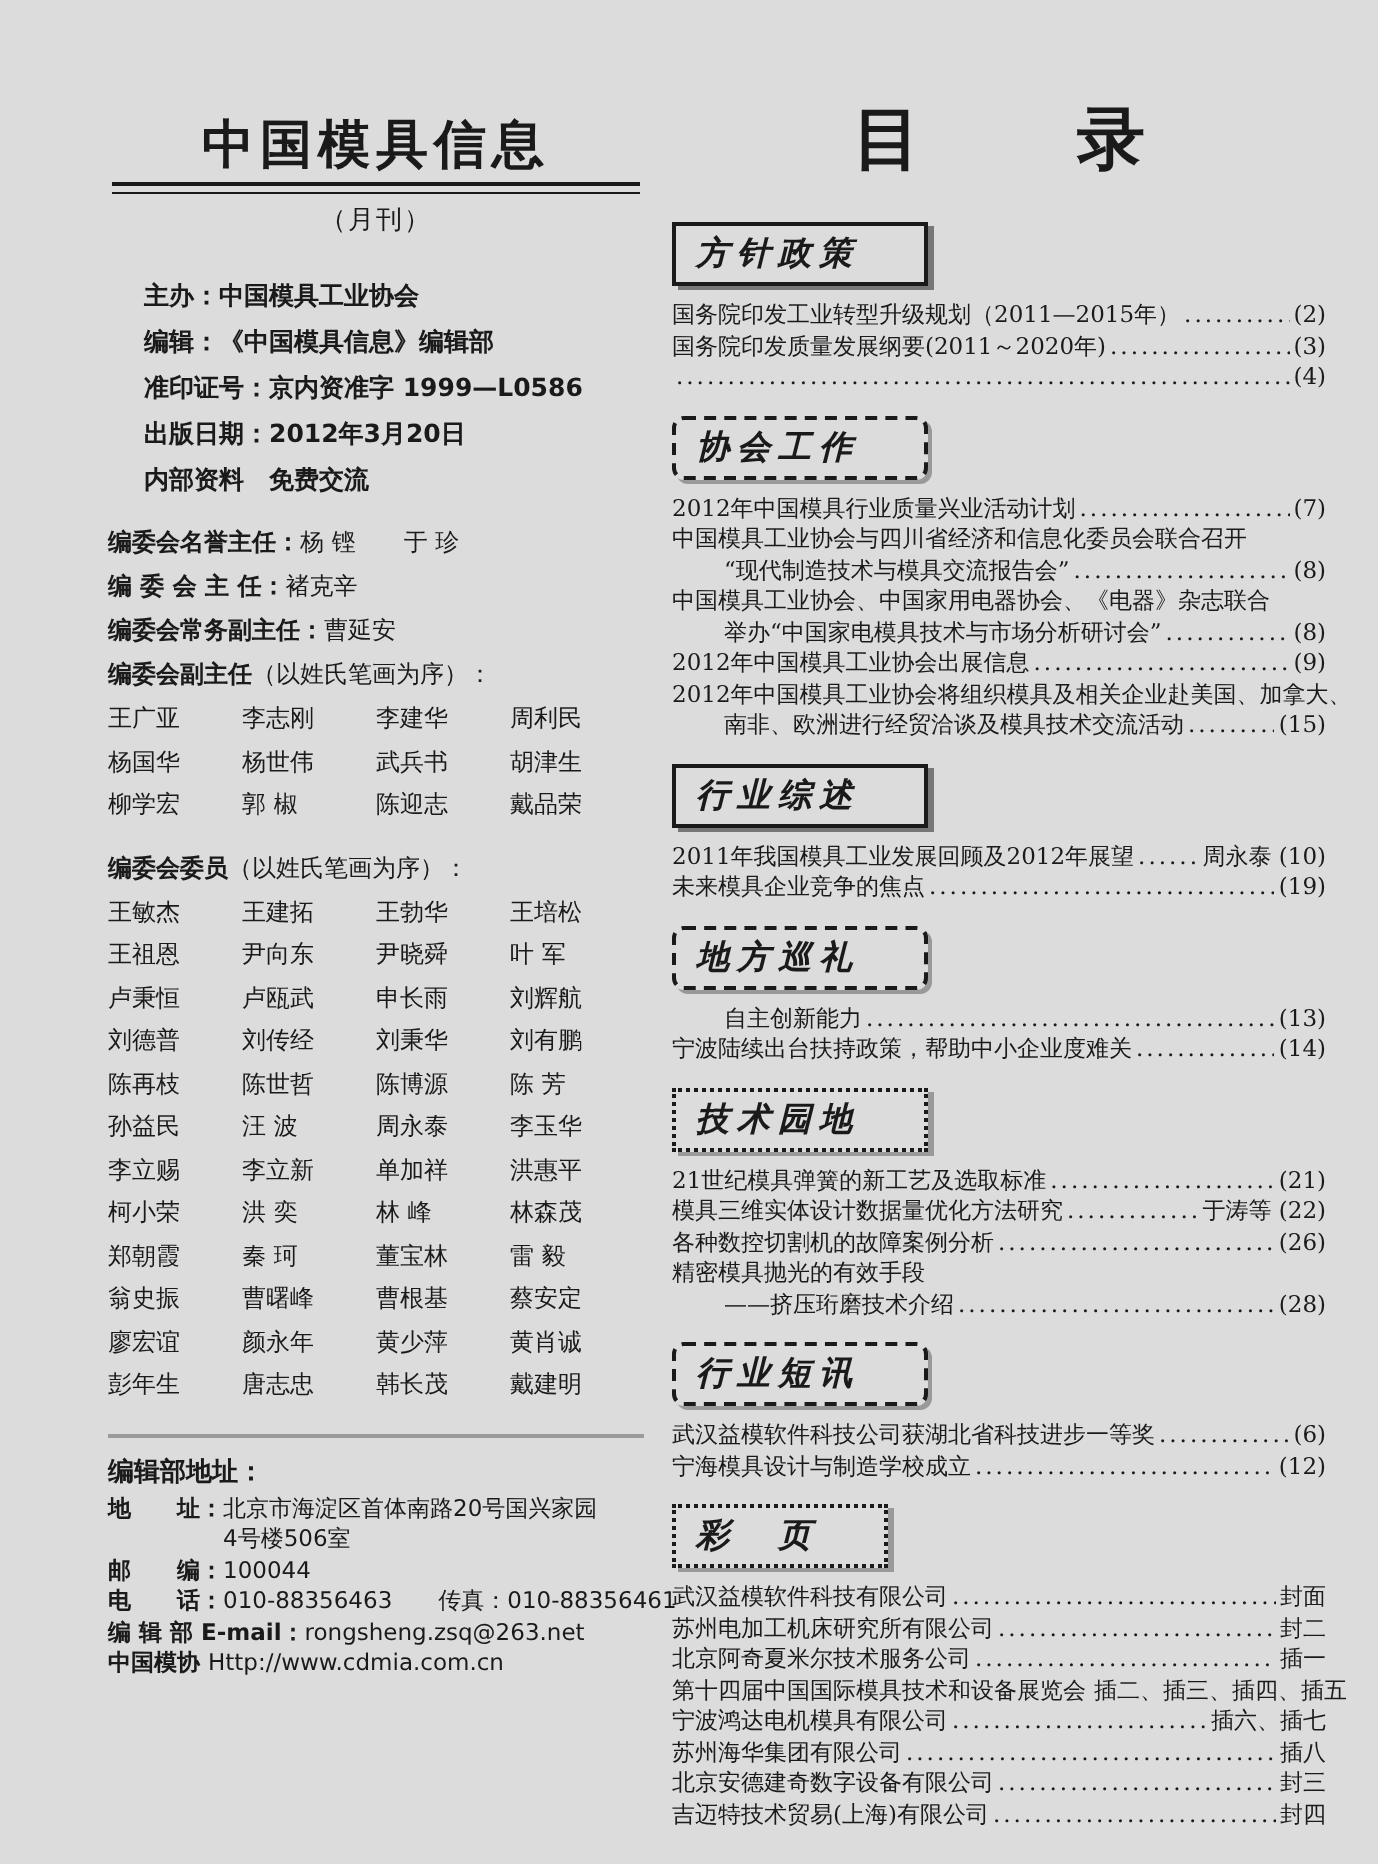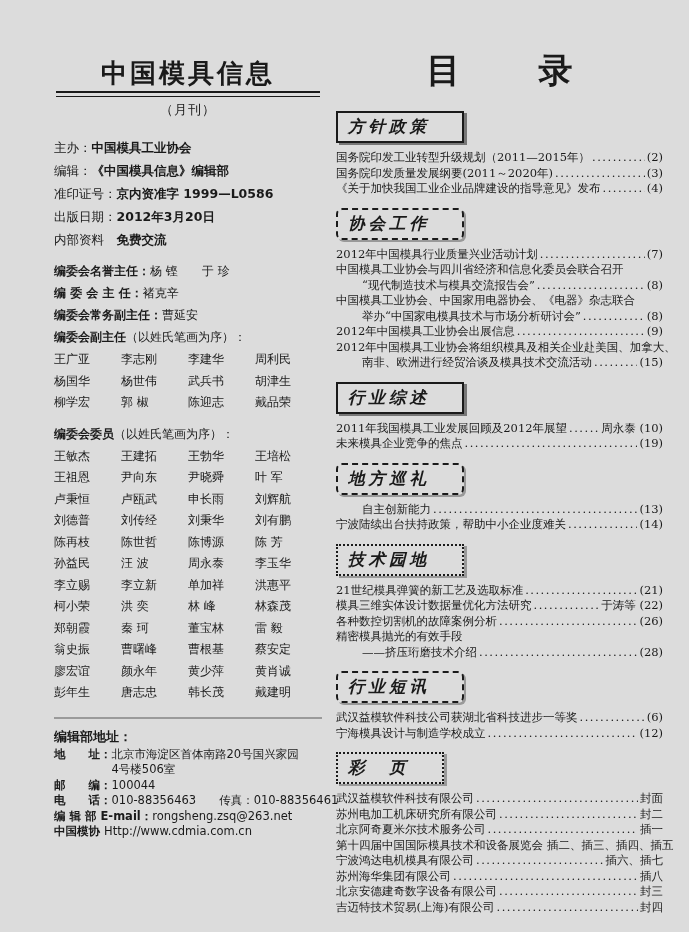--- a/index.html
+++ b/index.html
@@ -14,21 +14,21 @@
   
   .left-col{position:absolute;left:54px;top:58px;width:268px;}
   .masthead-title{
     font-size:26px;font-weight:bold;text-align:center;
     letter-spacing:3px;line-height:30px;
   }
   .masthead-rule{border-top:2.5px solid #1a1a1a;border-bottom:1.5px solid #1a1a1a;height:3px;margin:3px 2px 4px 2px;}
   .masthead-sub{text-align:center;font-size:13px;letter-spacing:1px;}
   .info-block{margin-top:17px;}
   .info-line{line-height:23px;font-weight:bold;font-size:12.5px;white-space:nowrap;}
-  .info-line .lbl{font-weight:normal;}
+  .info-line .lbl{font-weight:bold;margin-left:18px;}
   .info-line .val{font-weight:bold;}
   .committee-block{margin-top:9px;}
   .comm-line{line-height:22px;white-space:nowrap;font-size:12px;}
   .comm-line .lbl{font-weight:bold;}
   .name-grid{
     display:grid;grid-template-columns:1fr 1fr 1fr 1fr;
     line-height:21.5px;font-size:12px;margin-top:1px;
   }
   .name-grid span{white-space:nowrap;}
   .members-label{font-weight:bold;margin-top:9px;line-height:22px;}
@@ -186,21 +186,20 @@
               <span class="toc-ref">(2)</span>
             </div>
           </div><div class="toc-item">
             <div class="toc-last">
               <span class="toc-text">国务院印发质量发展纲要(2011～2020年)</span>
               <span class="toc-dots">........................................................................................................................</span>
               <span class="toc-ref">(3)</span>
             </div>
           </div><div class="toc-item">
             <div class="toc-last">
-              <span class="toc-text">《关于加快我国工业企业品牌建设的指导意见》发布</span>
               <span class="toc-dots">........................................................................................................................</span>
               <span class="toc-ref">(4)</span>
             </div>
           </div></div>
         <div class="toc-section"><div class="sec-header wavy">协会工作</div><div class="toc-item">
             <div class="toc-last">
               <span class="toc-text">2012年中国模具行业质量兴业活动计划</span>
               <span class="toc-dots">........................................................................................................................</span>
               <span class="toc-ref">(7)</span>
             </div>

